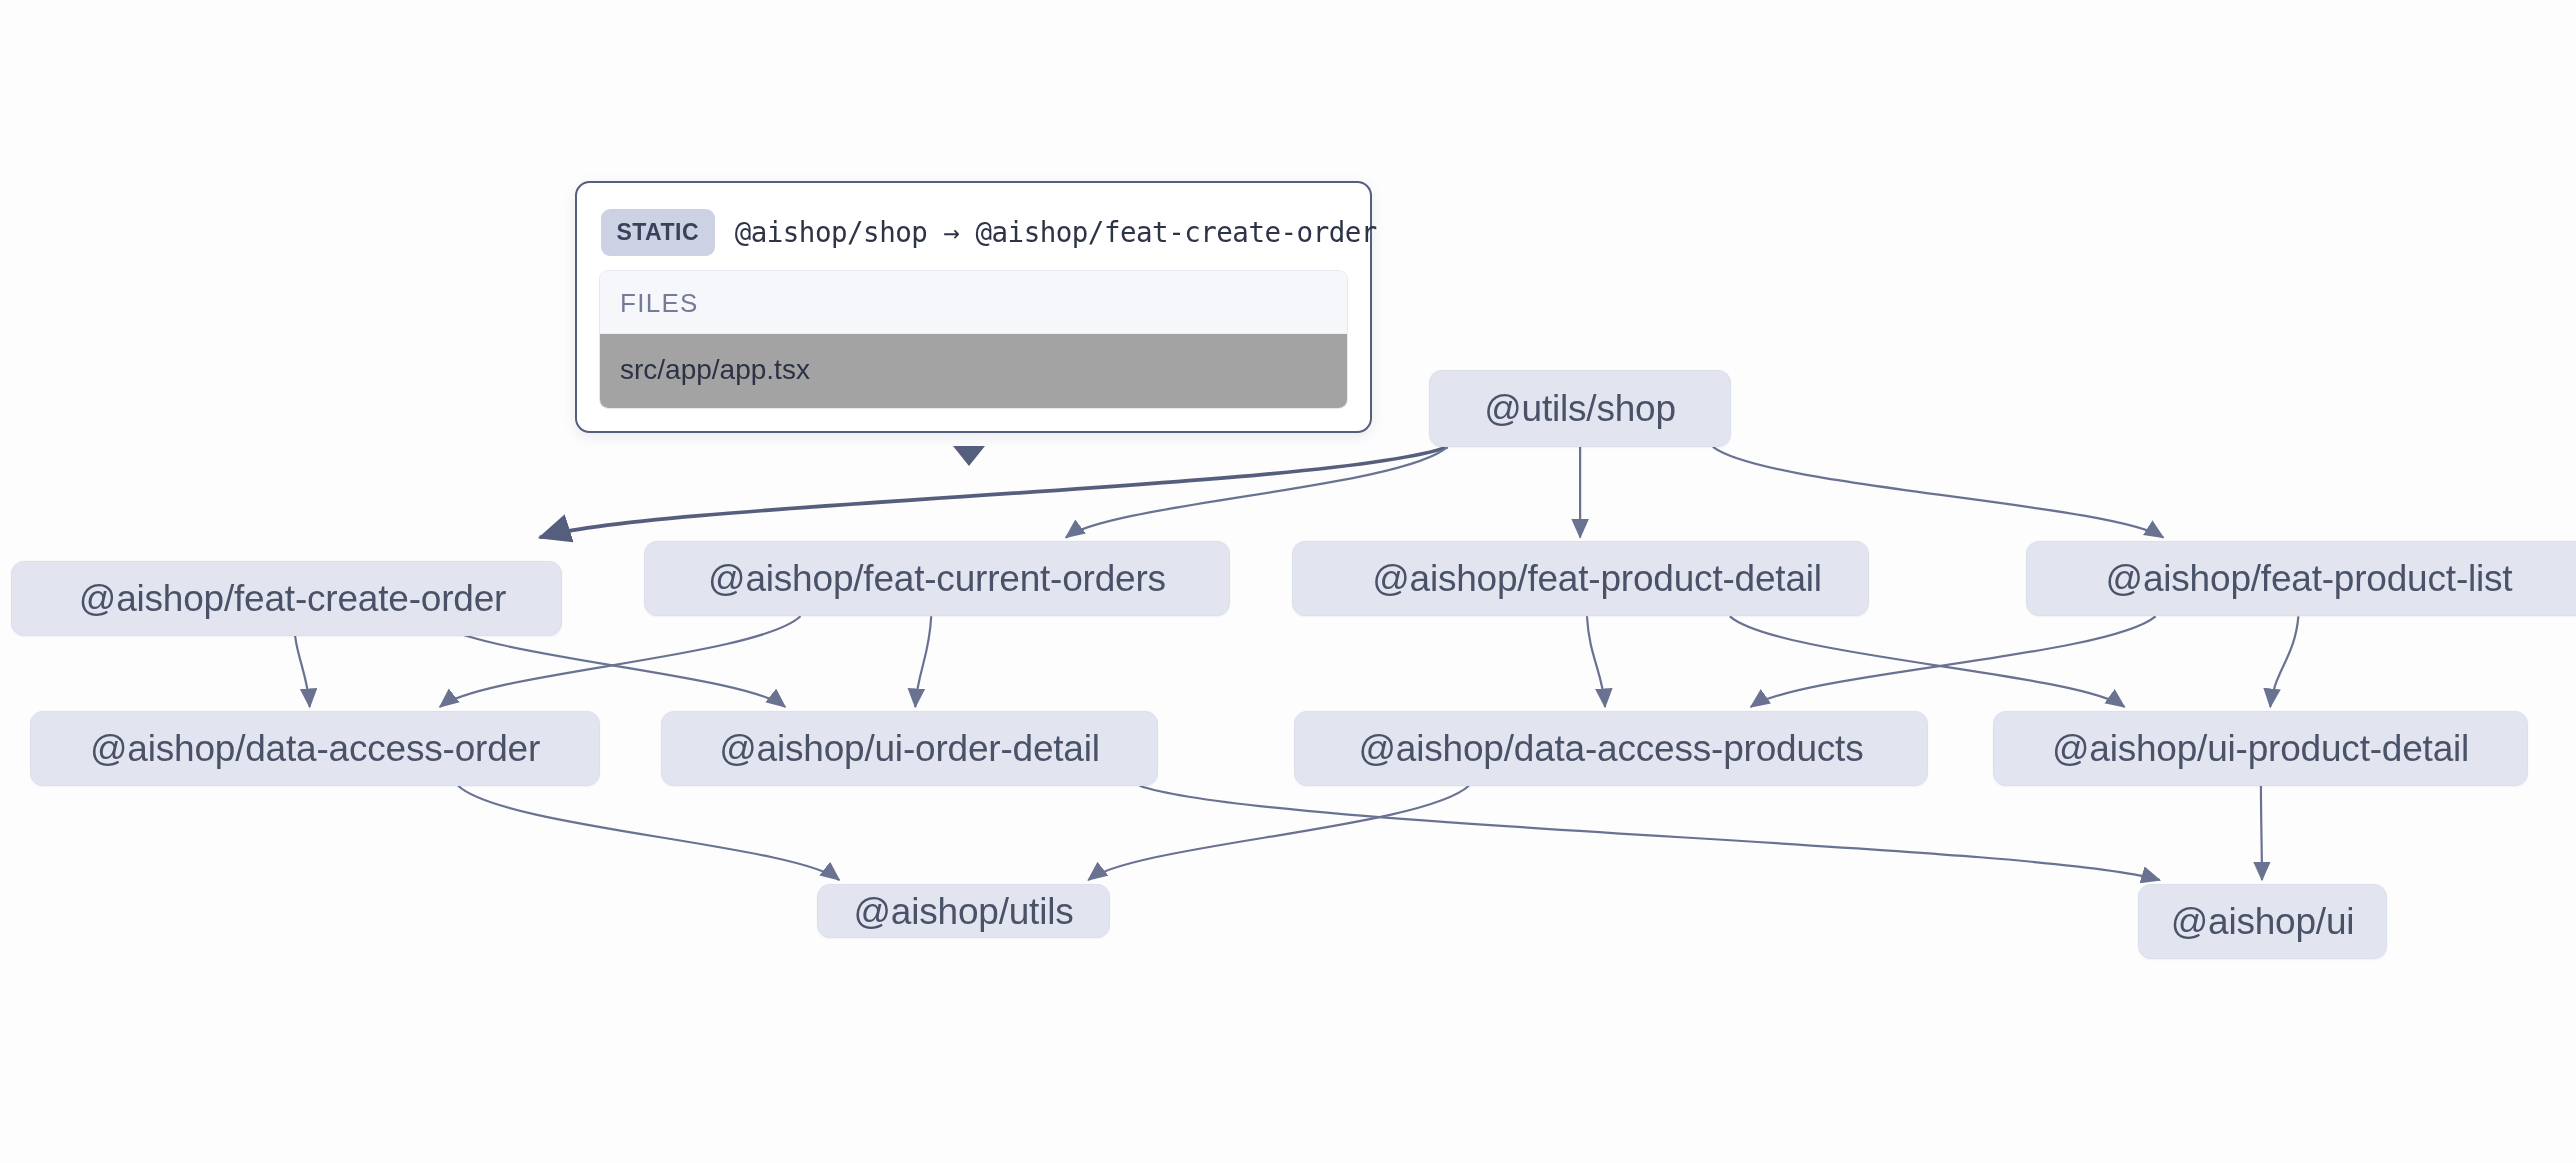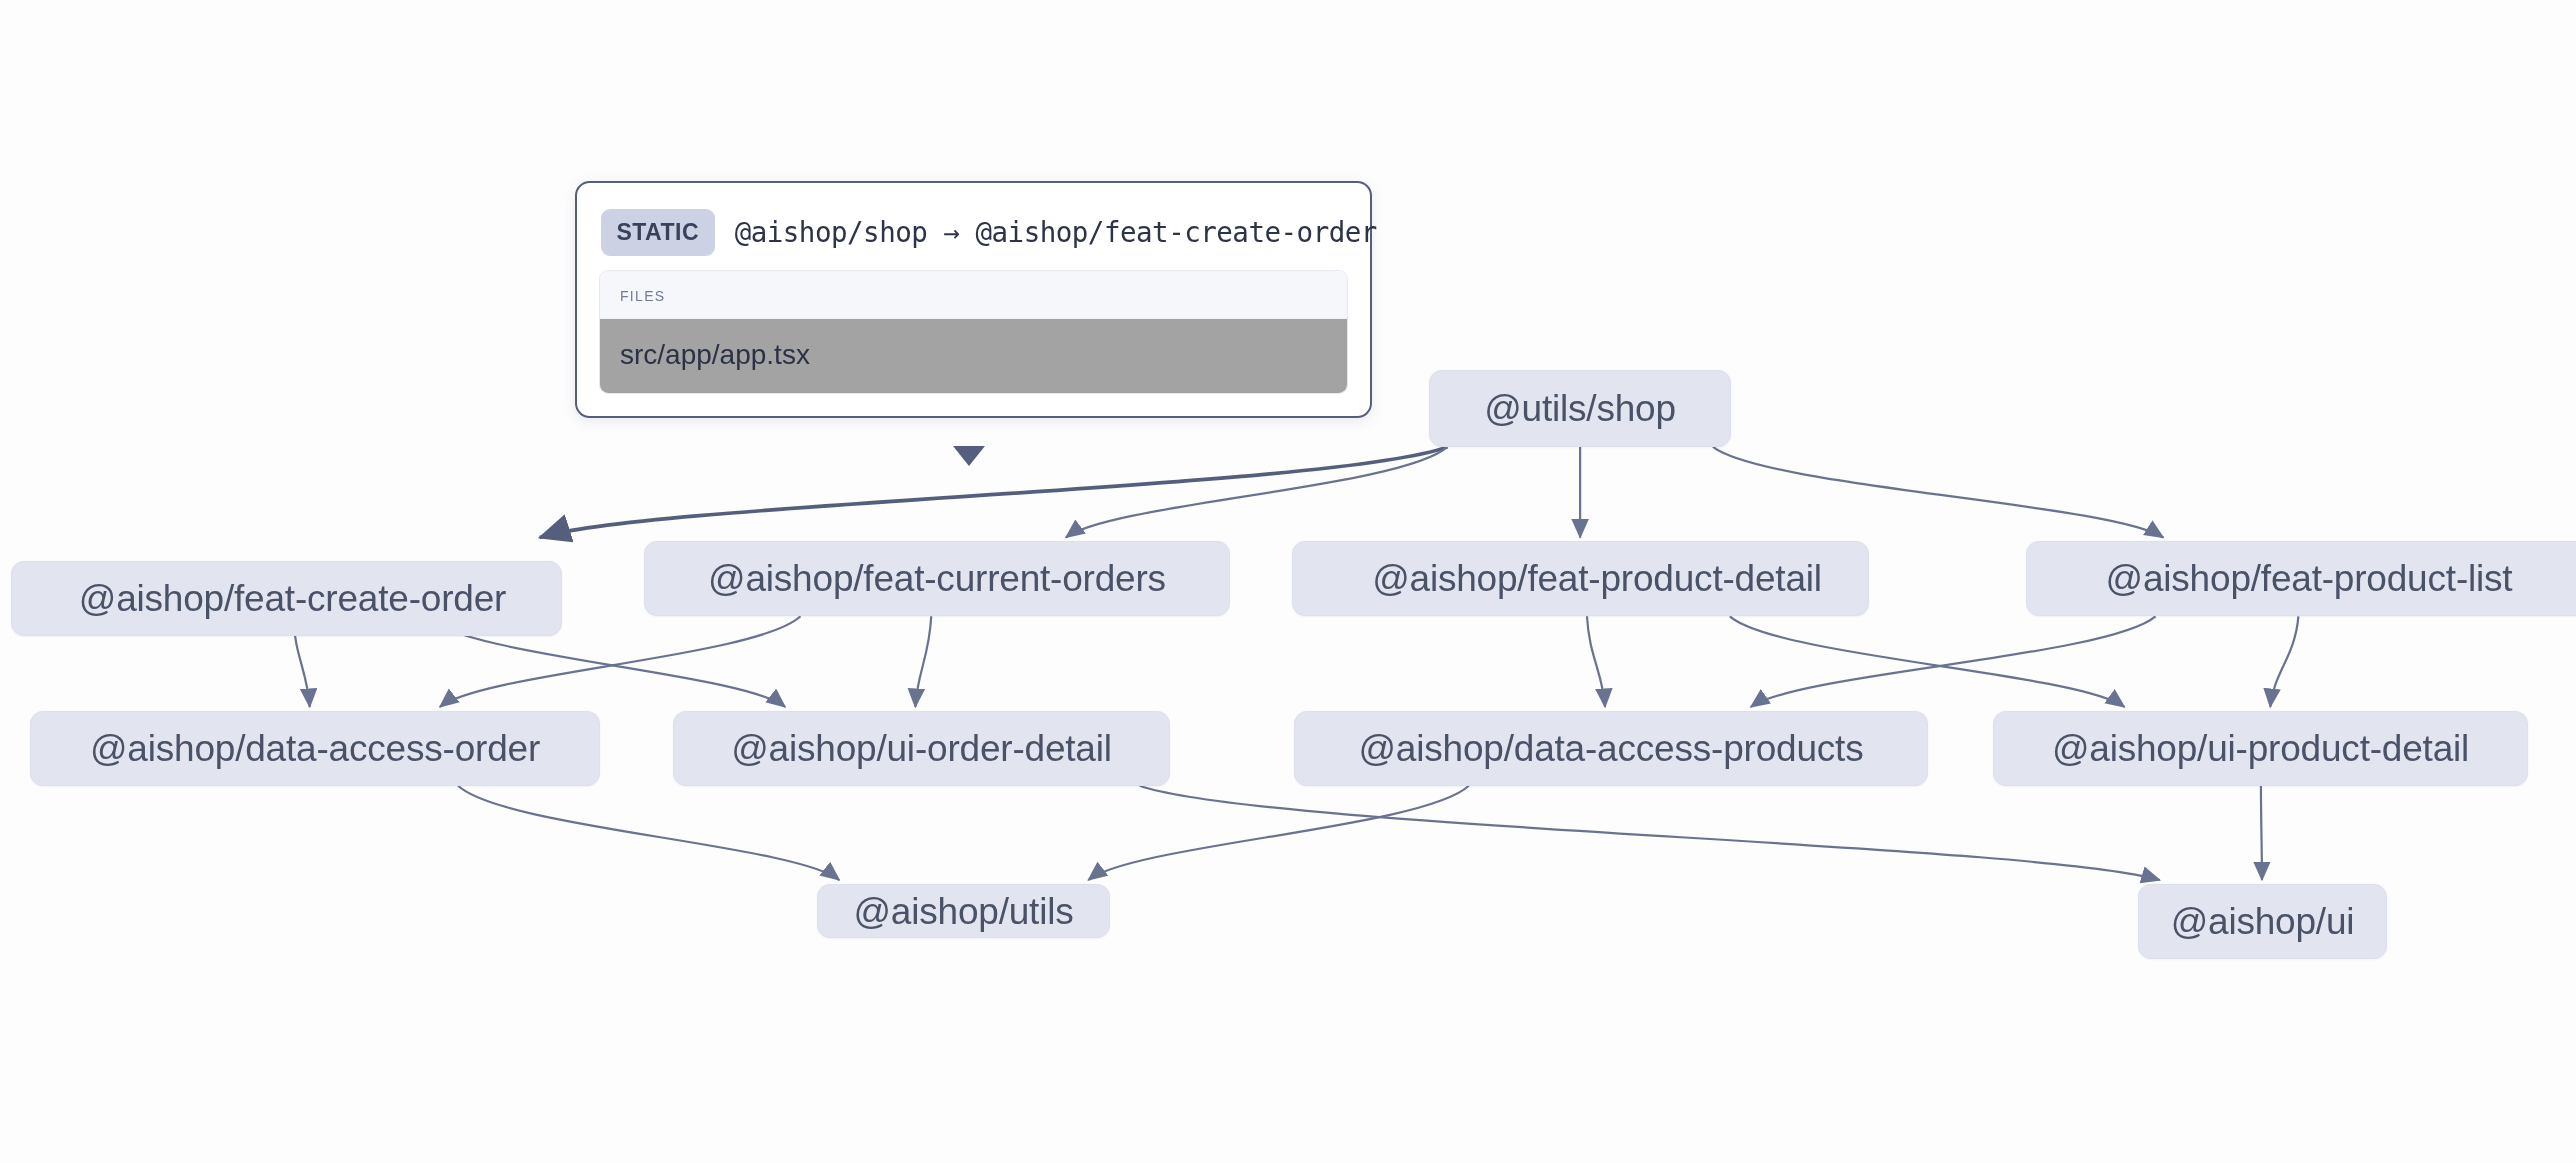--- a/index.html
+++ b/index.html
@@ -86,21 +86,21 @@
   .files-panel {
     border: 0.9px solid #e6e8f0;
     border-radius: 9.2px;
     overflow: hidden;
     background: #ffffff;
   }
   .files-header {
     background: #f6f7fb;
     border-bottom: 0.9px solid #edeff6;
     color: #737b97;
-    font-size: 14px;
+    font-size: 26px;
     letter-spacing: 1.3px;
     padding: 16.5px 20px 14.7px 20px;
   }
   .files-row {
     background: #a3a3a3;
     color: #2b3246;
     font-size: 28px;
     padding: 20px 20px 22px 20px;
   }
   .tooltip-pointer {
@@ -161,21 +161,21 @@
       </div>
       <div class="graph-node" style="left: 1292px; top: 541px; width: 577px; height: 75px; padding-left: 33px;">
         <span class="node-label">@aishop/feat-product-detail</span>
       </div>
       <div class="graph-node" style="left: 2026px; top: 541px; width: 566px; height: 75px;">
         <span class="node-label">@aishop/feat-product-list</span>
       </div>
       <div class="graph-node" style="left: 30px; top: 711px; width: 570px; height: 75px;">
         <span class="node-label">@aishop/data-access-order</span>
       </div>
-      <div class="graph-node" style="left: 661px; top: 711px; width: 497px; height: 75px; margin-left: 12px;">
+      <div class="graph-node" style="left: 661px; top: 711px; width: 497px; height: 75px;">
         <span class="node-label">@aishop/ui-order-detail</span>
       </div>
       <div class="graph-node" style="left: 1294px; top: 711px; width: 634px; height: 75px;">
         <span class="node-label">@aishop/data-access-products</span>
       </div>
       <div class="graph-node" style="left: 1993px; top: 711px; width: 535px; height: 75px;">
         <span class="node-label">@aishop/ui-product-detail</span>
       </div>
       <div class="graph-node" style="left: 817px; top: 884px; width: 293px; height: 54px;">
         <span class="node-label">@aishop/utils</span>

